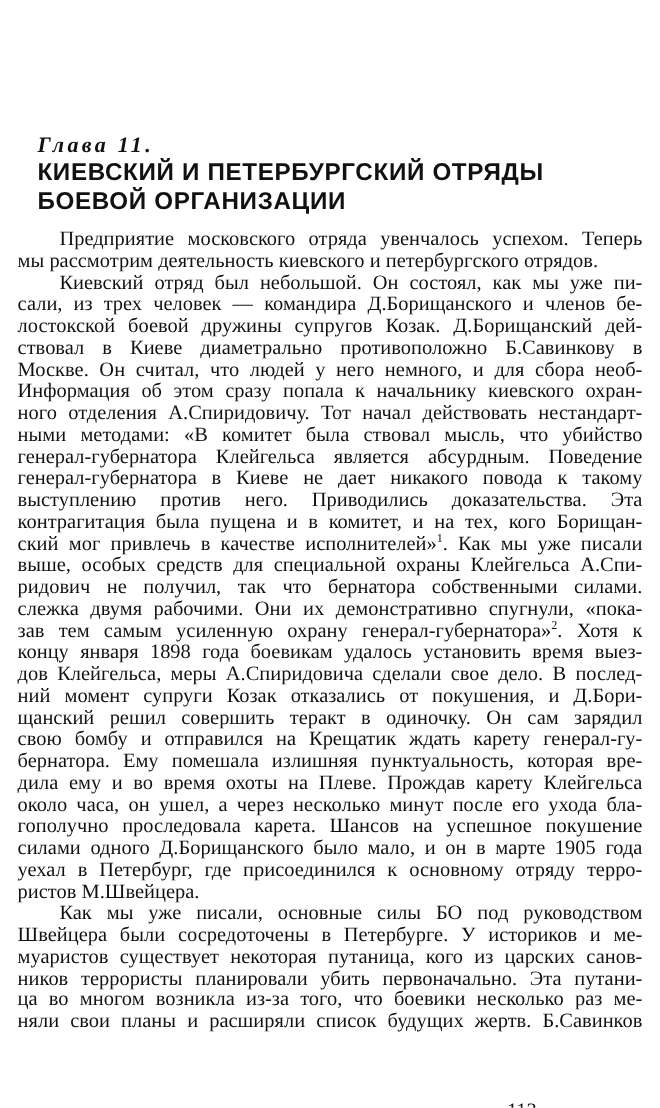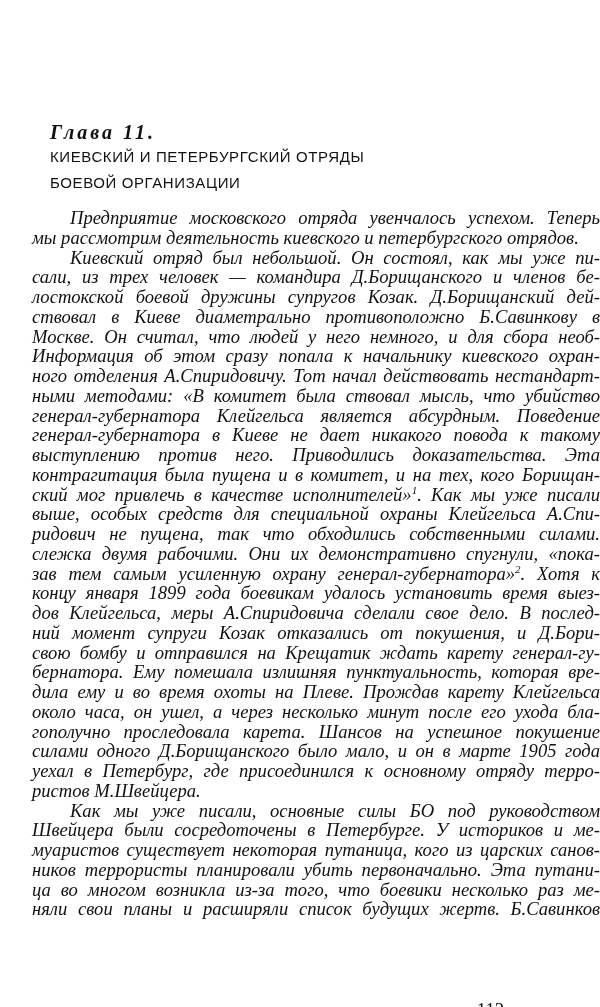--- a/index.html
+++ b/index.html
@@ -1,41 +1,40 @@
 <!DOCTYPE html>
 <html><head>
 <meta charset="utf-8">
 <style>
   html, body { margin: 0; padding: 0; background: #ffffff; }
   body {
     width: 600px; height: 1007px; position: relative; overflow: hidden;
     font-family: "Liberation Serif", "DejaVu Serif", serif;
     color: #111111;
   }
-  .page { position: absolute; left: 16px; top: 0; width: 504px; height: 1007px; }
+  .page { position: absolute; left: 0; top: 0; width: 504px; height: 1007px; }
   .chapter-label {
     position: absolute; left: 34px; top: 120px;
     font-size: 20px; font-weight: bold; font-style: italic;
     letter-spacing: 3px; line-height: 24px;
   }
   .chapter-title {
     position: absolute; left: 34px; top: 144px; width: 540px;
     font-family: "Liberation Sans", "DejaVu Sans", sans-serif;
-    font-size: 15px; font-weight: normal; line-height: 26px;
+    font-size: 22px; font-weight: bold; line-height: 26px;
     letter-spacing: 0.6px;
   }
   .chapter-title div { white-space: nowrap; }
   .body-text {
     position: absolute; left: 16px; top: 208px; width: 568px;
   }
   .line {
     height: 19.75px; line-height: 19.75px; font-size: 18.6px;
     text-align: justify; text-align-last: justify; white-space: nowrap;
     overflow: visible;
-    font-style: italic;
   }
   .line.indent { padding-left: 38px; }
   .line.last { text-align-last: left; }
   .line sup { font-size: 11px; line-height: 0; vertical-align: 7px; }
   .page-number {
     position: absolute; right: 16px; top: 980px;
     font-size: 18.6px; line-height: 20px; margin-top: 20px;
   }
 </style>
 </head>
@@ -58,26 +57,27 @@
       <div class="line"><span>Москве. Он считал, что людей у него немного, и для сбора необ-</span></div>
       <div class="line"><span>Информация об этом сразу попала к начальнику киевского охран-</span></div>
       <div class="line"><span>ного отделения А.Спиридовичу. Тот начал действовать нестандарт-</span></div>
       <div class="line"><span>ными методами: «В комитет была ствовал мысль, что убийство</span></div>
       <div class="line"><span>генерал-губернатора Клейгельса является абсурдным. Поведение</span></div>
       <div class="line"><span>генерал-губернатора в Киеве не дает никакого повода к такому</span></div>
       <div class="line"><span>выступлению против него. Приводились доказательства. Эта</span></div>
       <div class="line"><span>контрагитация была пущена и в комитет, и на тех, кого Борищан-</span></div>
       <div class="line"><span>ский мог привлечь в качестве исполнителей»</span><sup>1</sup><span>. Как мы уже писали</span></div>
       <div class="line"><span>выше, особых средств для специальной охраны Клейгельса А.Спи-</span></div>
-      <div class="line"><span>ридович не пущена, так что обходились собственными силами.</span></div>
+      <div class="line"><span>ридович не получил, так что бернатора собственными силами.</span></div>
       <div class="line"><span>слежка двумя рабочими. Они их демонстративно спугнули, «пока-</span></div>
       <div class="line"><span>зав тем самым усиленную охрану генерал-губернатора»</span><sup>2</sup><span>. Хотя к</span></div>
-      <div class="line"><span>концу января 1899 года боевикам удалось установить время выез-</span></div>
+      <div class="line"><span>концу января 1898 года боевикам удалось установить время выез-</span></div>
       <div class="line"><span>дов Клейгельса, меры А.Спиридовича сделали свое дело. В послед-</span></div>
       <div class="line"><span>ний момент супруги Козак отказались от покушения, и Д.Бори-</span></div>
+      <div class="line"><span>щанский решил совершить теракт в одиночку. Он сам зарядил</span></div>
       <div class="line"><span>свою бомбу и отправился на Крещатик ждать карету генерал-гу-</span></div>
       <div class="line"><span>бернатора. Ему помешала излишняя пунктуальность, которая вре-</span></div>
       <div class="line"><span>дила ему и во время охоты на Плеве. Прождав карету Клейгельса</span></div>
       <div class="line"><span>около часа, он ушел, а через несколько минут после его ухода бла-</span></div>
       <div class="line"><span>гополучно проследовала карета. Шансов на успешное покушение</span></div>
       <div class="line"><span>силами одного Д.Борищанского было мало, и он в марте 1905 года</span></div>
       <div class="line"><span>уехал в Петербург, где присоединился к основному отряду терро-</span></div>
       <div class="line last"><span>ристов М.Швейцера.</span></div>
       <div class="line indent"><span>Как мы уже писали, основные силы БО под руководством</span></div>
       <div class="line"><span>Швейцера были сосредоточены в Петербурге. У историков и ме-</span></div>

